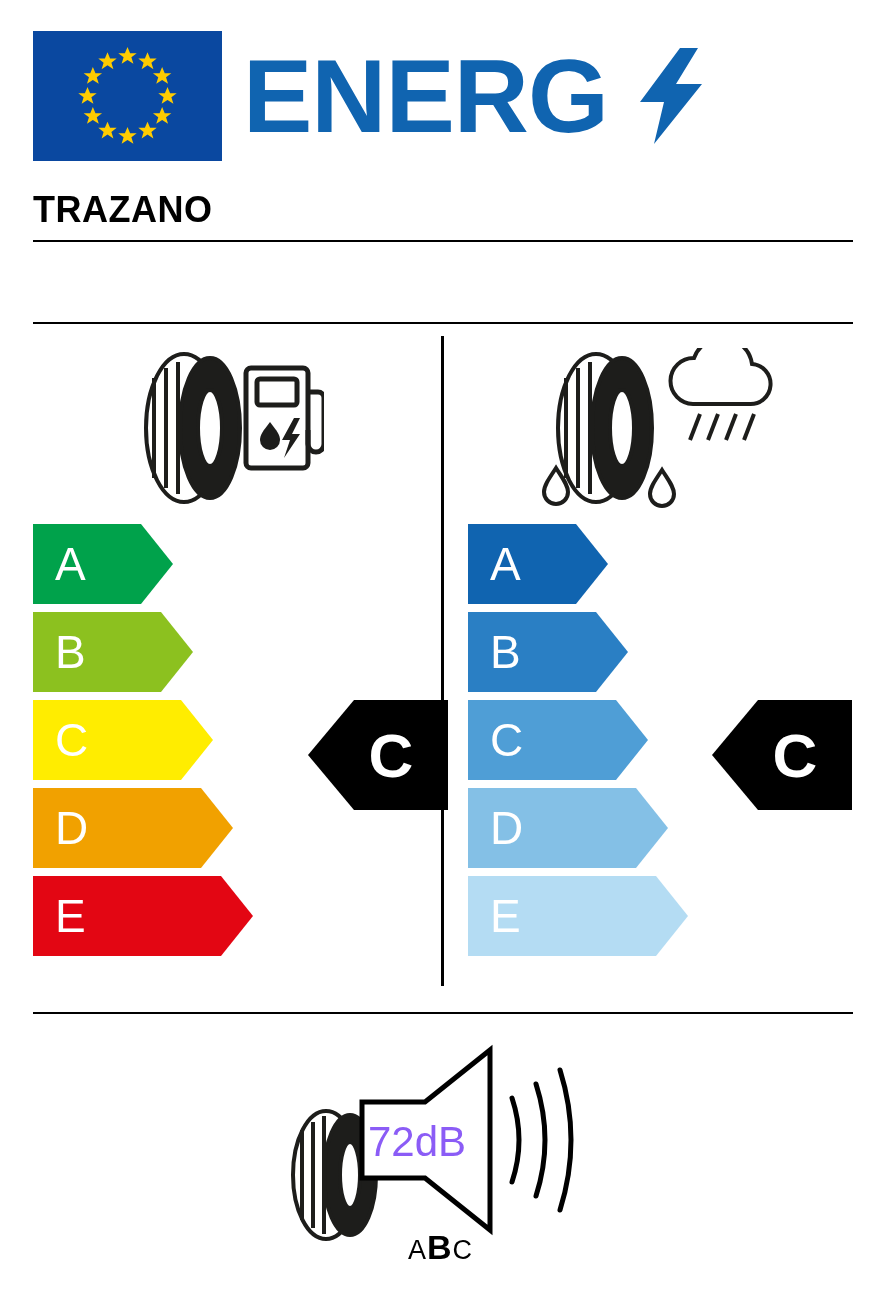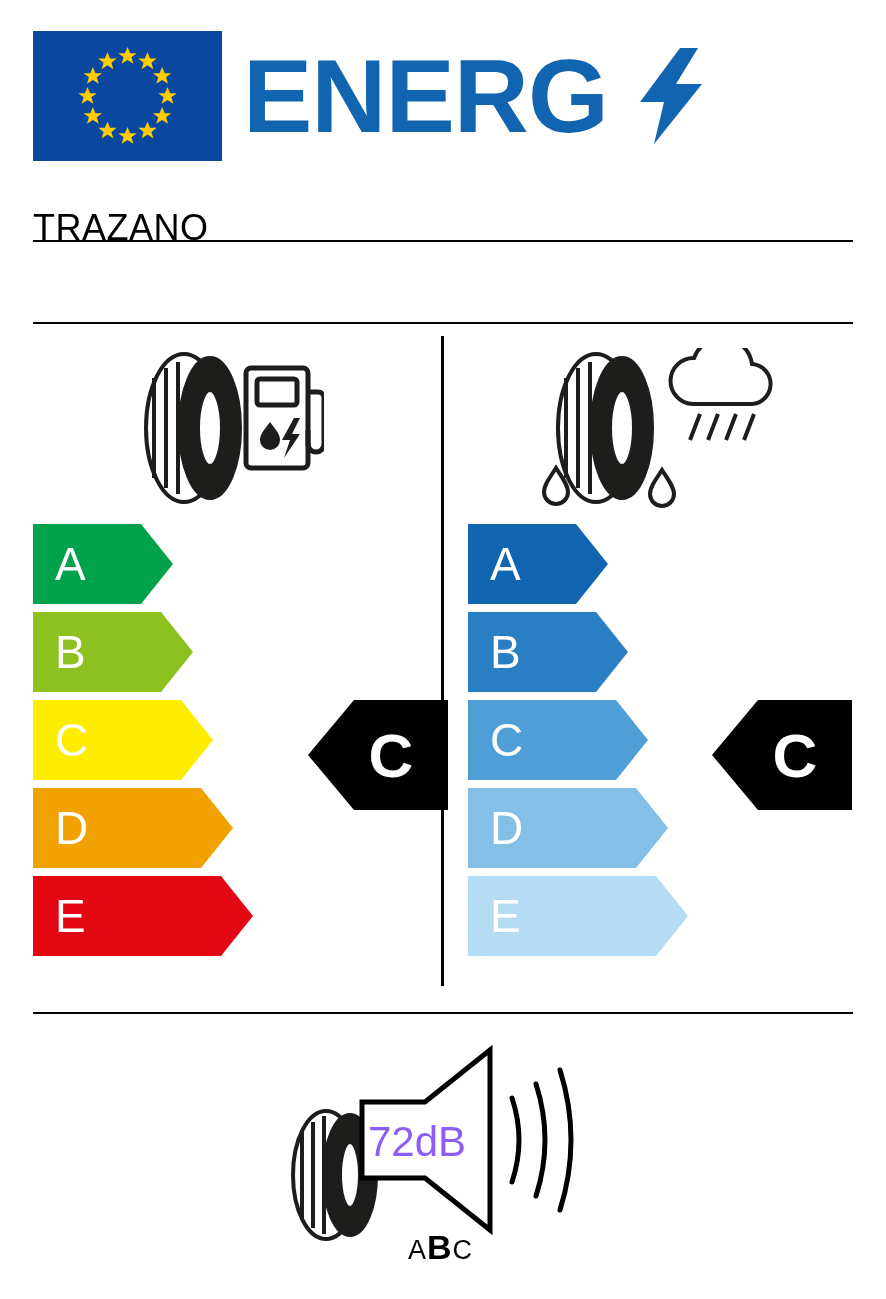--- a/index.html
+++ b/index.html
@@ -48,23 +48,23 @@
     left: 640px;
     top: 48px;
     width: 64px;
     height: 96px;
   }
 
   
   .brand {
     position: absolute;
     left: 33px;
-    top: 207px;
+    top: 189px;
     font-size: 36px;
-    font-weight: normal;
+    font-weight: bold;
     letter-spacing: 0.5px;
   }
   .rule {
     position: absolute;
     background: #000000;
     height: 2px;
   }
   .rule-brand { left: 33px; top: 240px; width: 820px; }
   .rule-top   { left: 33px; top: 322px; width: 820px; }
   .rule-bottom{ left: 33px; top: 1012px; width: 820px; }

